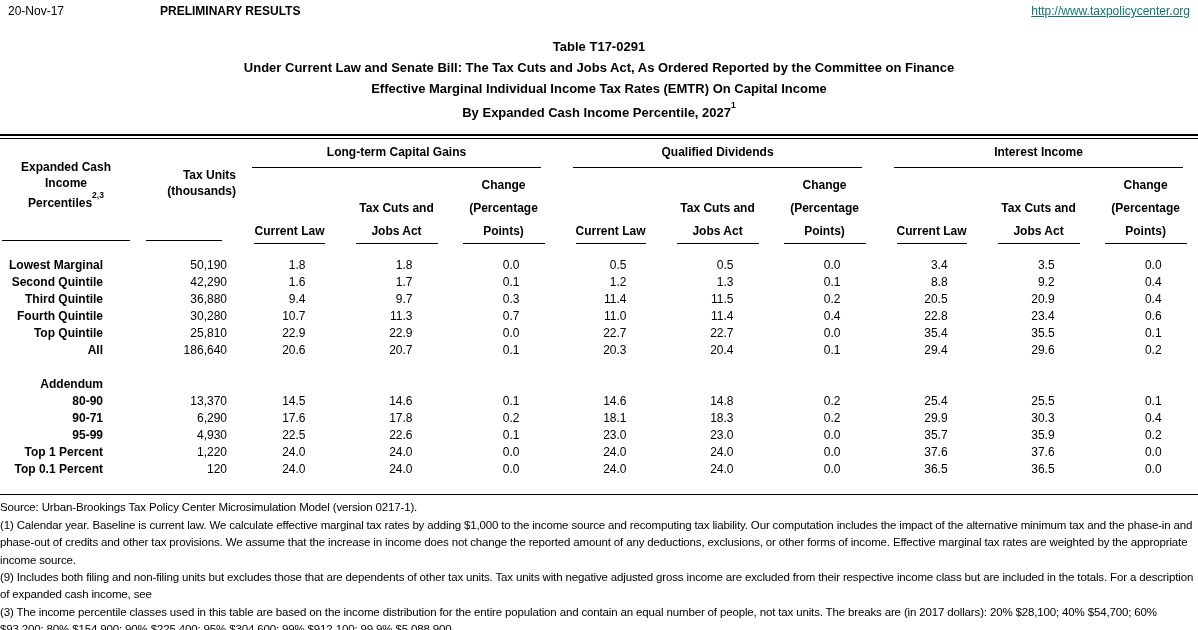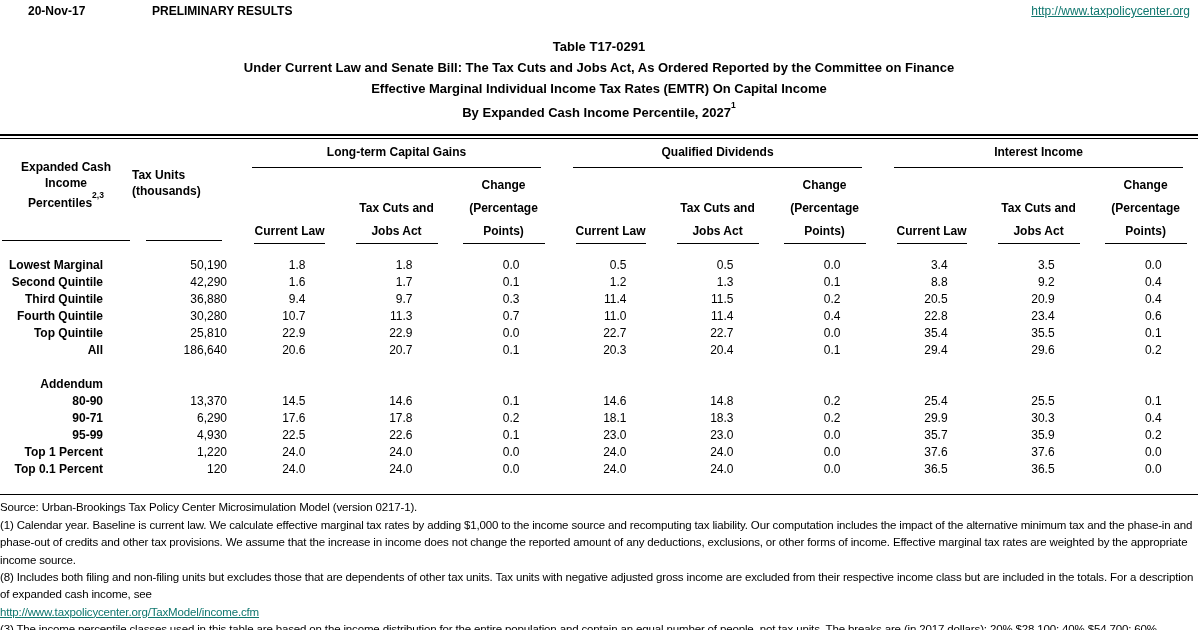--- a/index.html
+++ b/index.html
@@ -4,43 +4,43 @@
 <style>
   html,body{margin:0;padding:0;}
   body{
     width:1198px;height:630px;overflow:hidden;
     background:#ffffff;color:#000000;
     font-family:"Liberation Sans","DejaVu Sans",sans-serif;
     font-size:12px;
   }
   
   .topbar{position:relative;height:18px;padding-top:4px;}
-  .date{position:absolute;left:8px;top:4px;font-weight:bold;margin-left:20px;}
-  .prelim{position:absolute;left:152px;top:4px;font-weight:bold;}
+  .date{position:absolute;left:8px;top:4px;font-weight:normal;}
+  .prelim{position:absolute;left:160px;top:4px;font-weight:bold;}
   .sitelink{position:absolute;right:8px;top:4px;}
   a.link{color:#0f766e;text-decoration:underline;cursor:pointer;}
   
   .titleblock{margin-top:14px;text-align:center;font-weight:bold;font-size:13px;line-height:21px;}
   sup{font-size:8.5px;position:relative;top:-4px;font-weight:bold;}
   
   .toprule{margin-top:11px;height:2px;border-top:2px solid #000;border-bottom:1px solid #000;}
   .bottomrule{border-top:1px solid #000;}
   
   table{border-collapse:collapse;table-layout:fixed;width:1198px;}
   col.c-stub{width:132px;}
   col.c-tunits{width:104px;}
   col.c-num{width:107px;}
   th,td{padding:0;margin:0;font-size:12px;vertical-align:middle;}
   thead th{font-weight:bold;}
   th.group{height:33px;vertical-align:bottom;}
   .gwrap{margin:6px 16px;padding-bottom:8px;border-bottom:1.5px solid #000;text-align:center;}
   th.sub{height:66px;vertical-align:bottom;text-align:center;padding-bottom:13px;}
   .su{display:inline-block;max-width:82px;padding-bottom:0;border-bottom:1.5px solid #000;line-height:23px;}
   th.stubhead{vertical-align:top;text-align:center;padding-top:20px;line-height:16px;position:relative;}
-  th.tunitshead{vertical-align:top;text-align:left;padding-top:28px;line-height:16px;position:relative;}
+  th.tunitshead{vertical-align:top;text-align:right;padding-top:28px;line-height:16px;position:relative;}
   th.stubhead::after{content:"";position:absolute;bottom:16px;left:2px;width:128px;border-top:1.5px solid #000;}
   th.tunitshead::after{content:"";position:absolute;bottom:16px;left:14px;width:76px;border-top:1.5px solid #000;}
   tbody td{height:17px;line-height:17px;}
   td.stub{text-align:right;padding-right:29px;font-weight:bold;white-space:nowrap;}
   td.tunits{text-align:right;padding-right:9px;}
   td.num{text-align:center;}
   td.num .n{display:inline-block;width:32px;text-align:right;}
   tr.spacer td{height:16px;}
   tr.endpad td{height:16px;}
   
@@ -285,16 +285,15 @@
         <td colspan="11"></td>
       </tr>
     </tbody>
 </table>
 
 <div class="bottomrule"></div>
 
 <div class="foot">
   <p>Source: Urban-Brookings Tax Policy Center Microsimulation Model (version 0217-1).</p>
   <p>(1) Calendar year. Baseline is current law. We calculate effective marginal tax rates by adding $1,000 to the income source and recomputing tax liability. Our computation includes the impact of the alternative minimum tax and the phase-in and phase-out of credits and other tax provisions. We assume that the increase in income does not change the reported amount of any deductions, exclusions, or other forms of income. Effective marginal tax rates are weighted by the appropriate income source.</p>
-  <p>(8) Includes both filing and non-filing units but excludes those that are dependents of other tax units. Tax units with negative adjusted gross income are excluded from their respective income class but are included in the totals. For a description of expanded cash income, see</p>
-  <p><a class="link">http://www.taxpolicycenter.org/TaxModel/income.cfm</a></p>
+  <p>(9) Includes both filing and non-filing units but excludes those that are dependents of other tax units. Tax units with negative adjusted gross income are excluded from their respective income class but are included in the totals. For a description of expanded cash income, see</p>
   <p>(3) The income percentile classes used in this table are based on the income distribution for the entire population and contain an equal number of people, not tax units. The breaks are (in 2017 dollars): 20% $28,100; 40% $54,700; 60% $93,200; 80% $154,900; 90% $225,400; 95% $304,600; 99% $912,100; 99.9% $5,088,900.</p>
 </div>
 
 </body></html>

